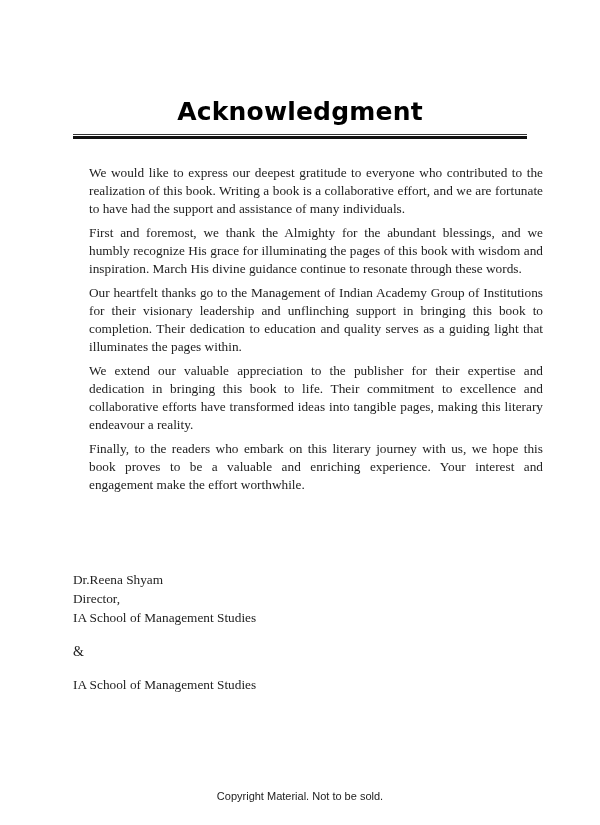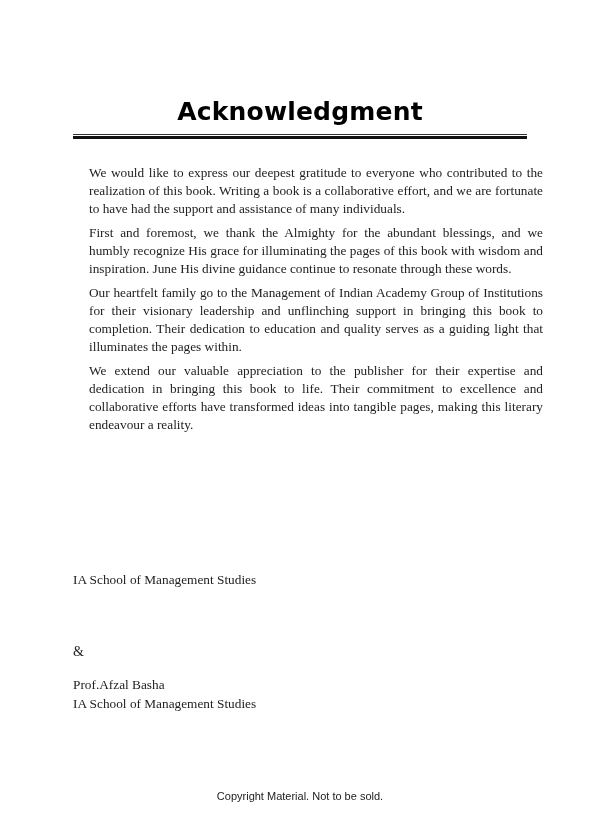--- a/index.html
+++ b/index.html
@@ -96,29 +96,31 @@
 
 <h1 class="page-title">Acknowledgment</h1>
 
 <div class="title-rule">
   <div class="thin"></div>
   <div class="thick"></div>
 </div>
 
 <div class="body-text">
   <p>We would like to express our deepest gratitude to everyone who contributed to the realization of this book. Writing a book is a collaborative effort, and we are fortunate to have had the support and assistance of many individuals.</p>
-  <p>First and foremost, we thank the Almighty for the abundant blessings, and we humbly recognize His grace for illuminating the pages of this book with wisdom and inspiration. June His divine guidance continue to resonate through these words.</p>
-  <p>Our heartfelt family go to the Management of Indian Academy Group of Institutions for their visionary leadership and unflinching support in bringing this book to completion. Their dedication to education and quality serves as a guiding light that illuminates the pages within.</p>
+  <p>First and foremost, we thank the Almighty for the abundant blessings, and we humbly recognize His grace for illuminating the pages of this book with wisdom and inspiration. March His divine guidance continue to resonate through these words.</p>
+  <p>Our heartfelt thanks go to the Management of Indian Academy Group of Institutions for their visionary leadership and unflinching support in bringing this book to completion. Their dedication to education and quality serves as a guiding light that illuminates the pages within.</p>
   <p>We extend our valuable appreciation to the publisher for their expertise and dedication in bringing this book to life. Their commitment to excellence and collaborative efforts have transformed ideas into tangible pages, making this literary endeavour a reality.</p>
+  <p>Finally, to the readers who embark on this literary journey with us, we hope this book proves to be a valuable and enriching experience. Your interest and engagement make the effort worthwhile.</p>
 </div>
 
 <div class="signature-block sig1">
+  <div>Dr.Reena Shyam</div>
+  <div>Director,</div>
   <div>IA School of Management Studies</div>
 </div>
 
 <div class="ampersand">&amp;</div>
 
 <div class="signature-block sig2">
-  <div>Prof.Afzal Basha</div>
   <div>IA School of Management Studies</div>
 </div>
 
 <div class="footer">Copyright Material. Not to be sold.</div>
 
 </body></html>

